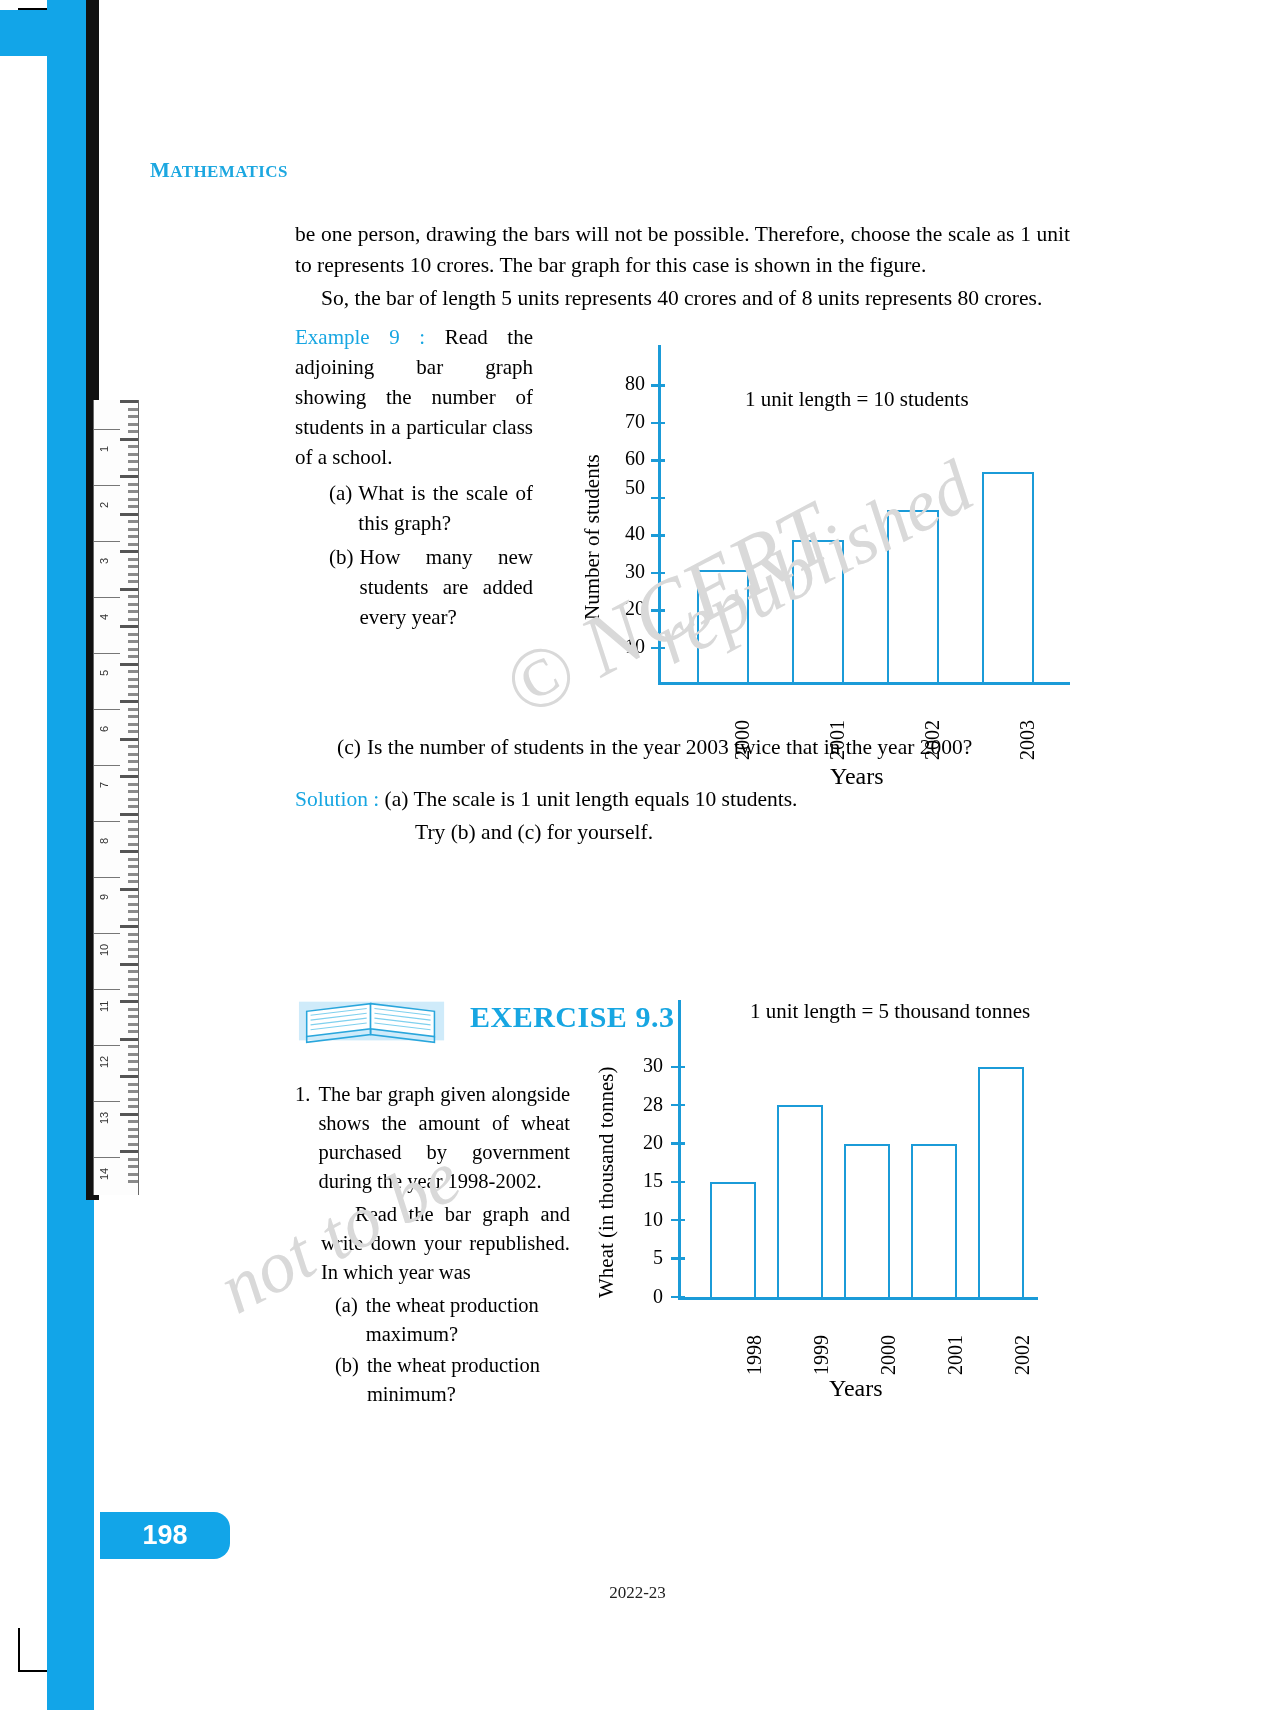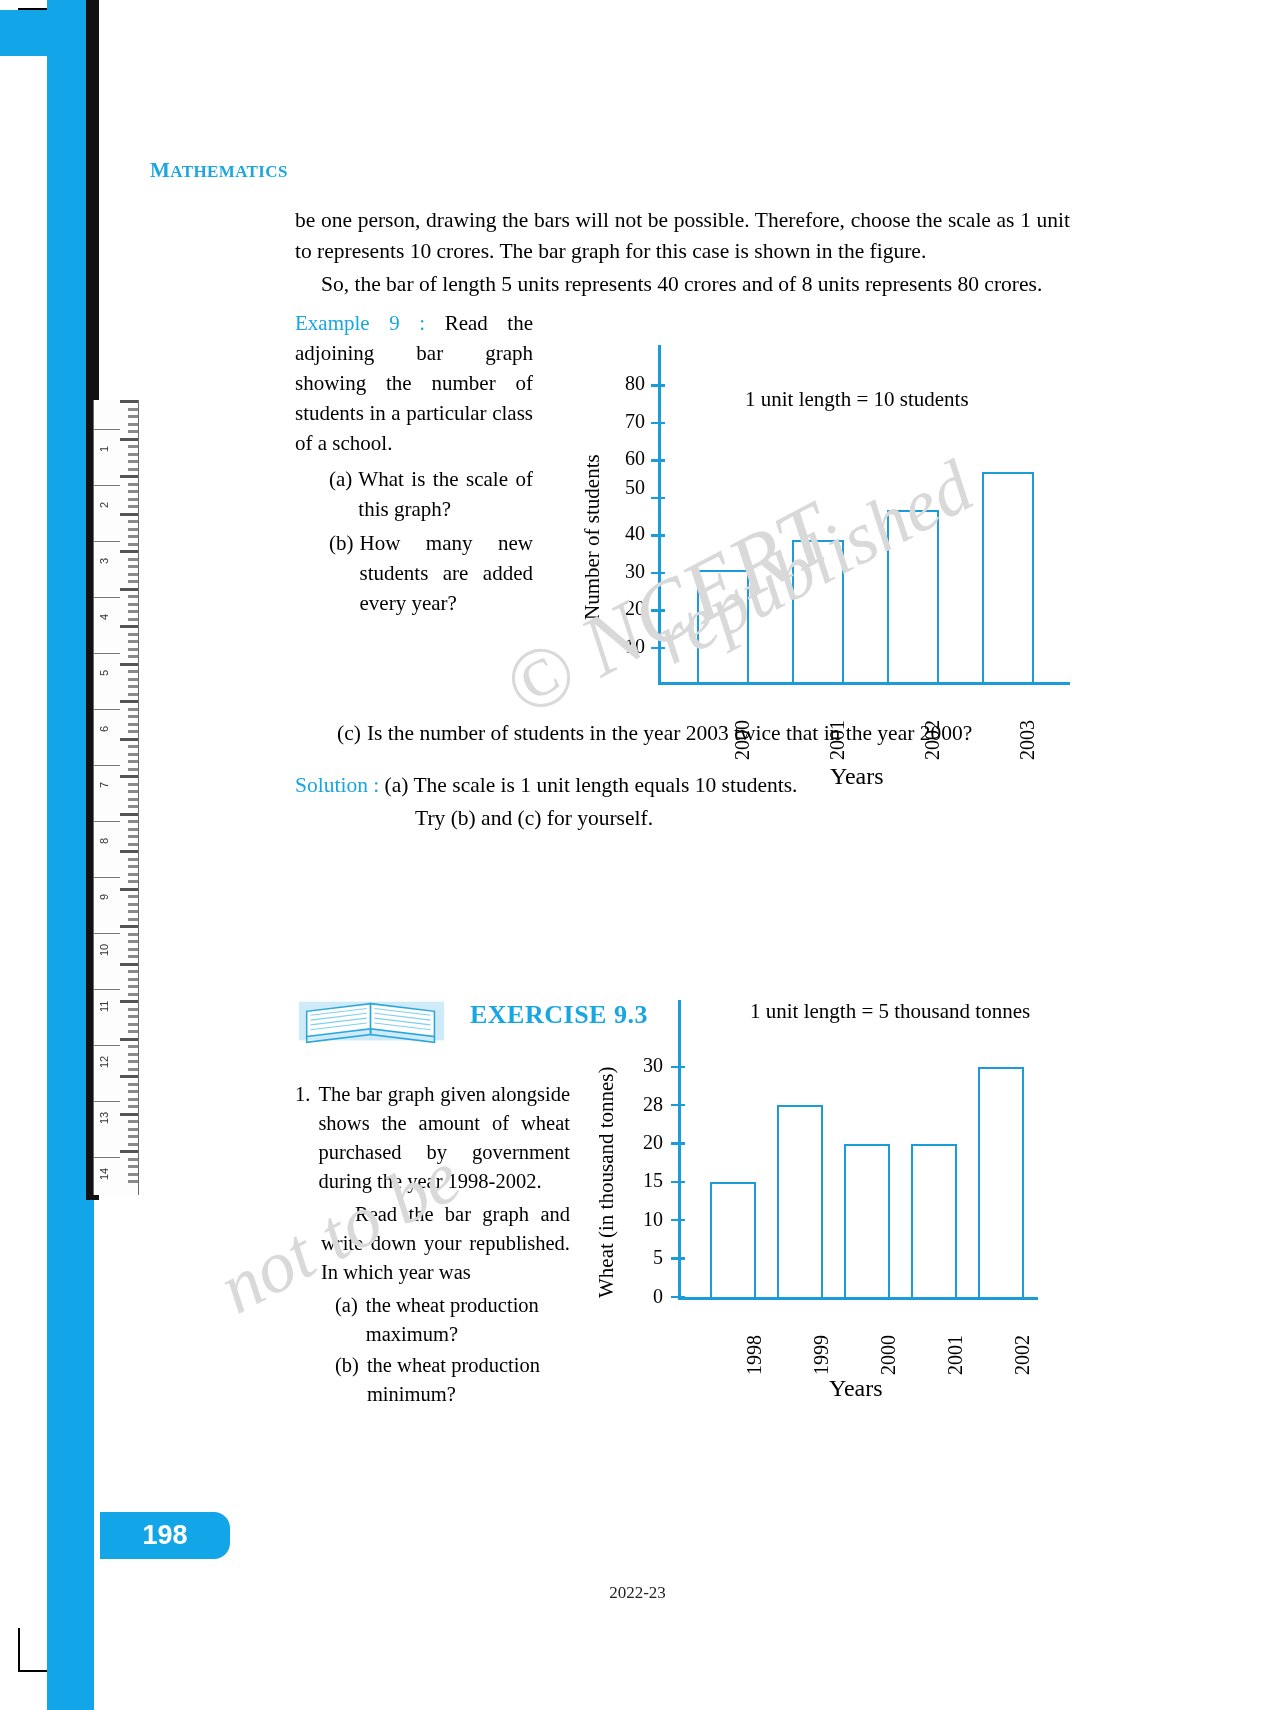--- a/index.html
+++ b/index.html
@@ -31,21 +31,21 @@
 
   
   #mathematics-header{
     position:absolute;left:150px;top:158px;
     color:#1CA7E0;font-weight:bold;font-size:17px;letter-spacing:.4px;
     font-variant:small-caps;font-family:"Liberation Serif",serif;
   }
   #mathematics-header .cap{font-size:21px;}
 
   
-  #content{position:absolute;left:295px;top:205px;width:775px;}
+  #content{position:absolute;left:295px;top:219px;width:775px;}
   .para{font-size:21.5px;line-height:31px;text-align:justify;margin:0;}
   .para.nojust{text-align:left;}
   .indent{text-indent:26px;}
 
   
   .narrow-col{width:238px;font-size:21px;line-height:30px;text-align:justify;}
   .narrow-col.left-text{position:absolute;left:0;top:0;}
 
   .blue-lead{color:#17A6E2;font-weight:normal;}
 
@@ -63,21 +63,21 @@
         transform:rotate(-90deg);transform-origin:left top;}
   .axis-title{position:absolute;font-size:24px;}
   .ytitle{position:absolute;font-size:21px;white-space:nowrap;
           transform:rotate(-90deg);transform-origin:left top;}
   .scale-note{position:absolute;font-size:21px;white-space:nowrap;}
 
   
   #exercise-block{position:absolute;left:295px;top:1000px;width:780px;height:60px;}
   #book-icon{position:absolute;left:0;top:-8px;width:155px;height:60px;}
   #exercise-title{position:absolute;left:175px;top:0px;
-    color:#17A6E2;font-weight:bold;font-size:26px;letter-spacing:.5px;
+    color:#17A6E2;font-weight:bold;font-size:30px;letter-spacing:.5px;
     font-family:"Liberation Serif",serif;}
 
   
   #page-number-badge{
     position:absolute;left:100px;top:1512px;width:130px;height:47px;
     background:#12A5E8;border-radius:0 16px 16px 0;
     display:flex;align-items:center;justify-content:center;
     color:#fff;font-weight:bold;font-size:27px;font-family:"Liberation Sans",sans-serif;
   }
   #footer-year{

